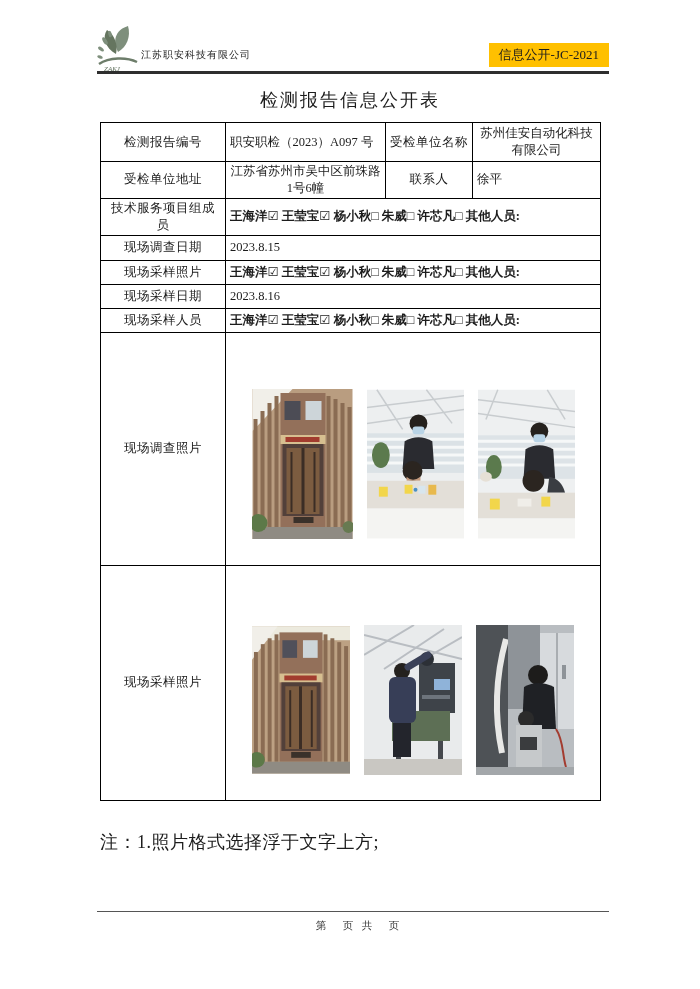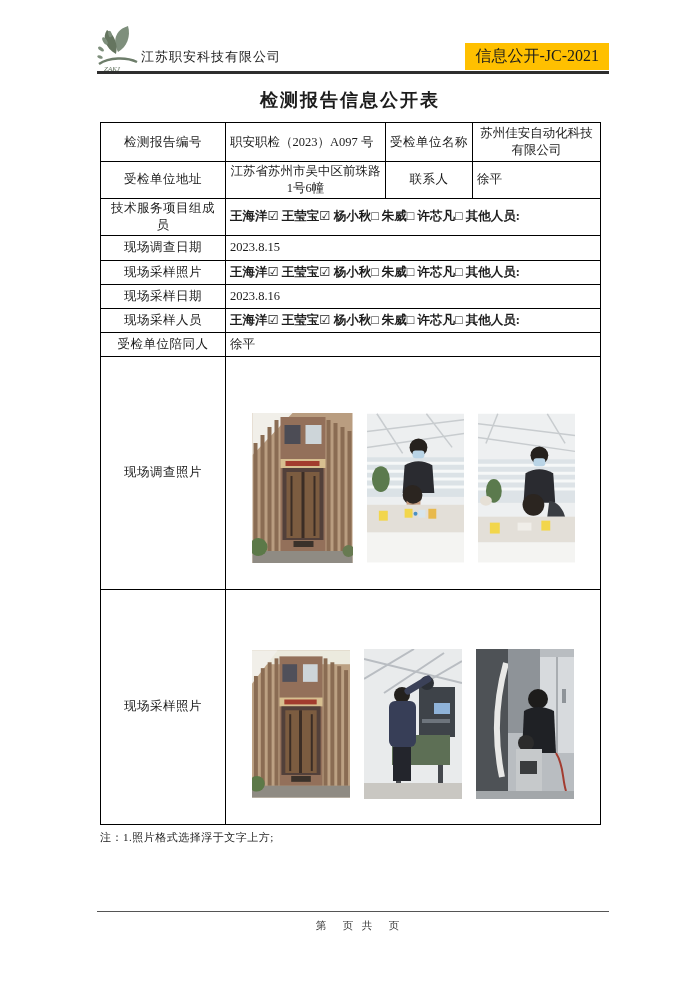--- a/index.html
+++ b/index.html
@@ -4,48 +4,48 @@
 <style>
   html,body{margin:0;padding:0;}
   body{background:#ffffff;}
   .page{
     position:relative;width:700px;height:989px;background:#ffffff;overflow:hidden;
     font-family:"Liberation Serif","DejaVu Serif",serif;color:#1c1c1c;
   }
   
   .header{position:absolute;left:97px;top:26px;width:512px;height:46px;}
   .logo{position:absolute;left:0;top:0;width:42px;height:48px;}
-  .company{position:absolute;left:44px;top:22px;font-size:13px;letter-spacing:1px;white-space:nowrap;}
+  .company{position:absolute;left:44px;top:22px;font-size:10px;letter-spacing:1px;white-space:nowrap;}
   .doccode{
     position:absolute;right:0;top:17px;background:#ffc000;color:#1c1c1c;
-    font-size:16px;padding:3px 10px;white-space:nowrap;
+    font-size:13px;padding:3px 10px;white-space:nowrap;
   }
   .header-rule{position:absolute;left:97px;top:71px;width:512px;height:3px;background:#2e2e2e;}
   
   .title{position:absolute;left:0;top:88px;width:700px;text-align:center;
-    font-size:18px;font-weight:bold;letter-spacing:2px;}
+    font-size:18px;font-weight:normal;letter-spacing:2px;}
   
   table.info{position:absolute;left:100px;top:122px;width:500px;border-collapse:collapse;table-layout:fixed;}
   table.info td{border:1px solid #000;font-size:12.5px;padding:1px 4px;vertical-align:middle;line-height:1.35;}
   td.lbl{text-align:center;letter-spacing:0.5px;padding:1px 9px;border-radius:6px;}
   td.center{text-align:left;}
   td.small{font-size:10px;text-align:center;padding:1px 2px;margin-left:20px;}
   td.wrapc{font-size:12.5px;text-align:center;padding:1px 6px;line-height:1.3;margin-left:32px;}
   td.chk{padding-left:8px;font-family:"Liberation Serif","DejaVu Sans",serif;font-weight:bold;}
   .r1 td{height:36px;} .r2 td{height:22px;} .r3 td{height:33px;}
   .r4 td{height:22px;} .r5 td{height:21px;} .r6 td{height:21px;}
   .r7 td{height:21px;} .r8 td{height:43px;} .r9 td{height:21px;}
   .rph1 td{height:230px;} .rph2 td{height:232px;}
   td.photos-cell{vertical-align:top;padding:0;}
   .photos{display:flex;justify-content:center;gap:14px;}
   .photos.row1{padding-top:30px;}
   .photos.row2{padding-top:35px;}
   .photos svg{display:block;}
   
-  .note{position:absolute;left:100px;top:830px;font-size:11px;letter-spacing:0.5px;}
+  .note{position:absolute;left:100px;top:830px;font-size:18px;letter-spacing:0.5px;}
   .footer-rule{position:absolute;left:97px;top:911px;width:512px;height:1px;background:#555;}
   .footer{position:absolute;left:0;top:919px;width:700px;text-align:center;font-size:10.5px;letter-spacing:3px;color:#333;padding-left:9px;}
 </style>
 </head>
 <body>
 
 <div class="page">
 
   <div class="header">
     <svg class="logo" viewBox="0 0 42 48">
@@ -100,24 +100,20 @@
       <td class="chk" colspan="3">王海洋☑ 王莹宝☑ 杨小秋□ 朱威□ 许芯凡□ 其他人员:</td>
     </tr>
     <tr class="r6">
       <td class="lbl">现场采样日期</td>
       <td class="center" colspan="3">2023.8.16</td>
     </tr>
     <tr class="r7">
       <td class="lbl">现场采样人员</td>
       <td class="chk" colspan="3">王海洋☑ 王莹宝☑ 杨小秋□ 朱威□ 许芯凡□ 其他人员:</td>
     </tr>
-    <tr class="r9">
-      <td class="lbl">受检单位陪同人</td>
-      <td class="center" colspan="3">徐平</td>
-    </tr>
 
     <tr class="rph1">
       <td class="lbl">现场调查照片</td>
       <td class="photos-cell" colspan="3">
         <div class="photos row1">
 
           <svg width="101" height="150" viewBox="0 0 100 150">
             <rect width="100" height="150" fill="#b99d80"></rect>
             <polygon points="0,0 40,0 0,42" fill="#f1efe9"></polygon>
             <g fill="#8a6c53">

